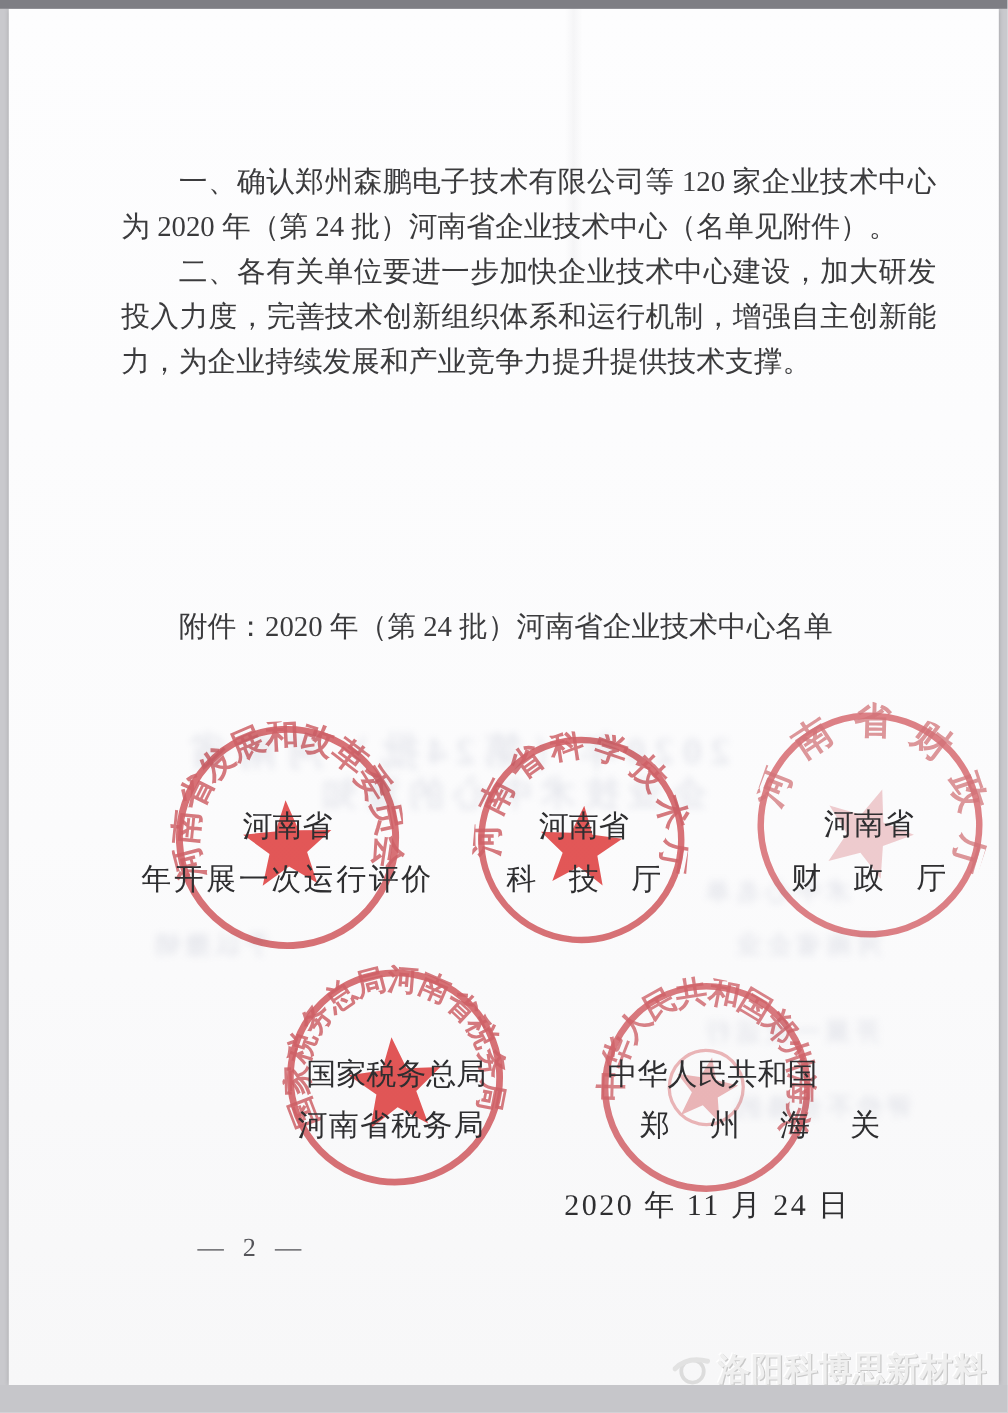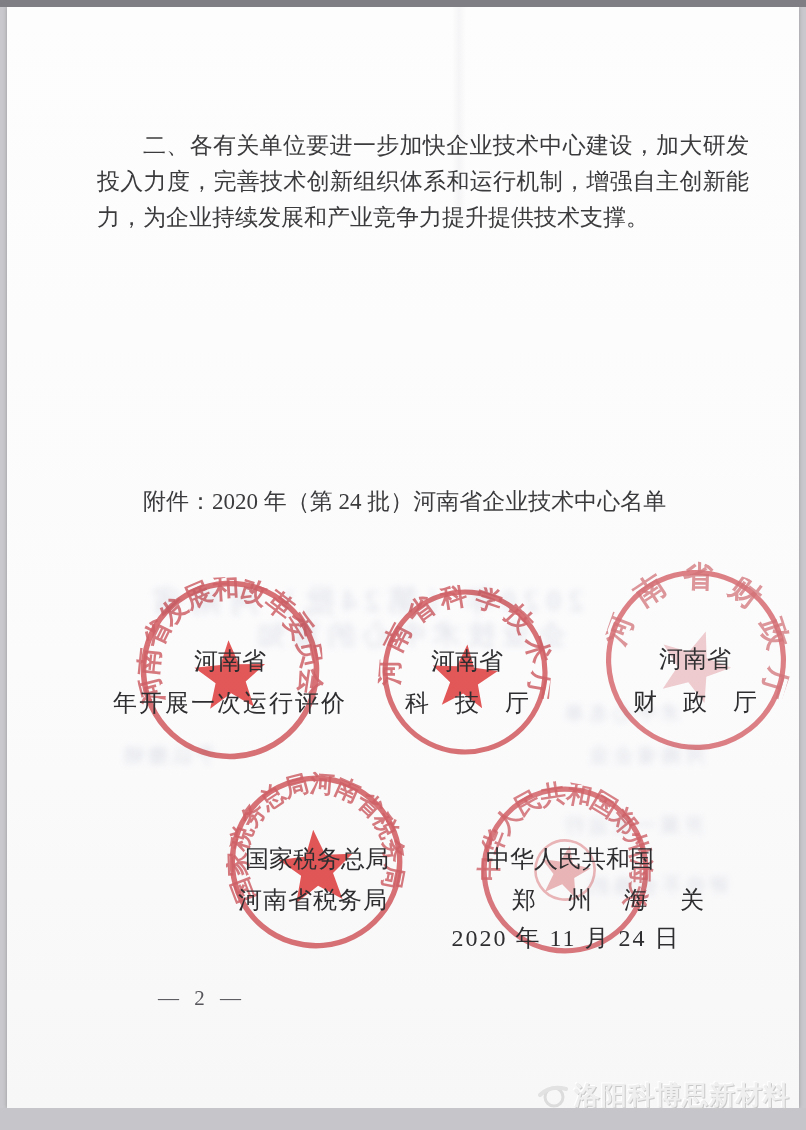--- a/index.html
+++ b/index.html
@@ -43,21 +43,21 @@
   .s4{left:226px;top:772px;width:180px;height:180px;transform:rotate(-5deg);}
   .s5{left:478px;top:783px;width:174px;height:174px;transform:rotate(11deg);}
   
   .sig{
     position:absolute;z-index:3;color:#2e2e30;font-size:24px;
     white-space:nowrap;transform:translateX(-50%);
   }
   .spread{letter-spacing:26px;transform:translateX(calc(-50% + 13px));}
   .spread2{letter-spacing:32px;transform:translateX(calc(-50% + 16px));margin-left:40px;}
   .date{position:absolute;z-index:3;color:#2e2e30;font-size:24px;
-    white-space:nowrap;transform:translateX(-50%);letter-spacing:2px;}
+    white-space:nowrap;transform:translateX(-50%);letter-spacing:2px;margin-top:26px;}
   .pagenum{
     position:absolute;left:158px;top:986px;color:#55555a;
     font-size:21px;letter-spacing:5px;z-index:3;
   }
   
   .watermark{
     position:absolute;right:16px;top:1078px;z-index:3;
     display:flex;align-items:center;gap:6px;text-align:center;
   }
   .wm-text{
@@ -76,20 +76,21 @@
 
 <div class="ghost" style="left:145px;top:580px;font-size:31px;">2020年（第24批）河南省</div>
 <div class="ghost" style="left:250px;top:616px;font-size:28px;">企业技术中心的通知</div>
 <div class="ghost" style="left:560px;top:700px;font-size:20px;letter-spacing:4px;">术中心名单</div>
 <div class="ghost" style="left:585px;top:742px;font-size:20px;letter-spacing:4px;">河南省企业</div>
 <div class="ghost" style="left:560px;top:812px;font-size:20px;letter-spacing:4px;">开展一次运行</div>
 <div class="ghost" style="left:585px;top:872px;font-size:20px;letter-spacing:4px;">评价不合格的</div>
 <div class="ghost" style="left:120px;top:742px;font-size:20px;letter-spacing:4px;">予以撤销</div>
 
 <div class="doc-text">
+  <p>一、确认郑州森鹏电子技术有限公司等 120 家企业技术中心为 2020 年（第 24 批）河南省企业技术中心（名单见附件）。</p>
   <p>二、各有关单位要进一步加快企业技术中心建设，加大研发投入力度，完善技术创新组织体系和运行机制，增强自主创新能力，为企业持续发展和产业竞争力提升提供技术支撑。</p>
 </div>
 <div class="attachment">附件：2020 年（第 24 批）河南省企业技术中心名单</div>
 
 <div class="seal s1">
   <svg viewBox="0 0 200 200">
     <circle cx="100" cy="100" r="93" fill="none" stroke="#d4565c" stroke-width="6" opacity="0.9"></circle>
     <path id="arc1" d="M 32.5 139 A 78 78 0 1 1 167.5 139" fill="none"></path>
     <text font-size="29" font-weight="bold" fill="#cf575d" opacity="0.85">
       <textPath href="#arc1" startOffset="50%" text-anchor="middle" textLength="305" lengthAdjust="spacing">河南省发展和改革委员会</textPath>

